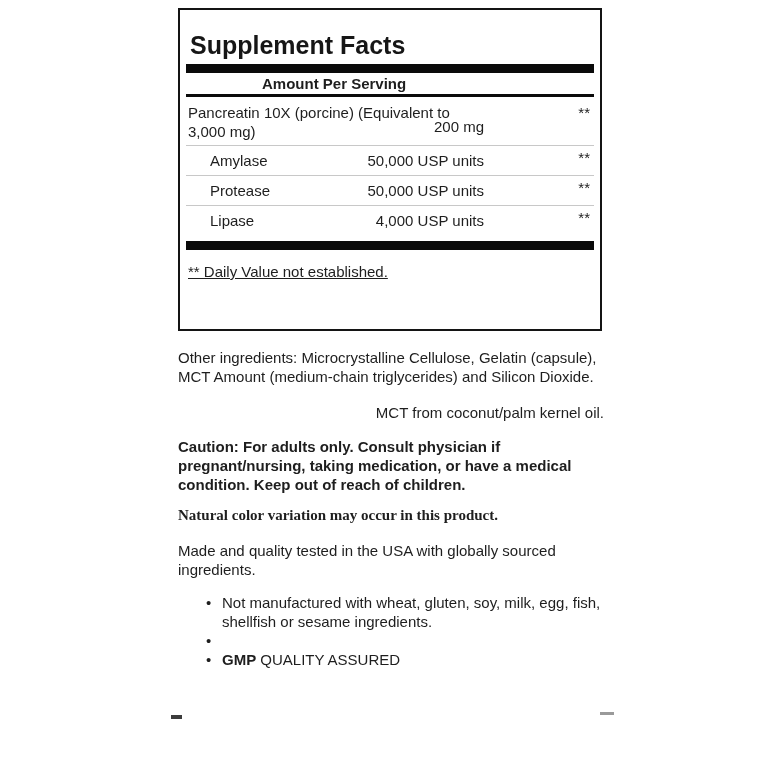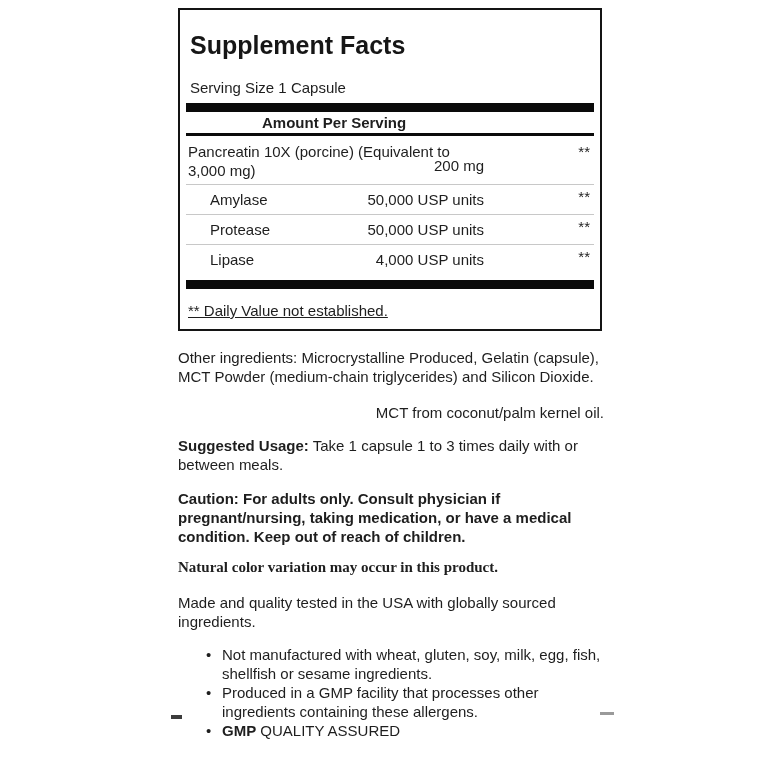--- a/index.html
+++ b/index.html
@@ -87,21 +87,20 @@
   .mark-left  { position:absolute; left:171px; top:715px; width:11px; height:4px; background:#3c3c3c; }
   .mark-right { position:absolute; left:600px; top:712px; width:14px; height:3px; background:#9a9a9a; }
 </style>
 </head>
 <body>
 
 <div class="page">
 
   <div class="label-box">
     <div class="sf-title">Supplement Facts</div>
-    <div class="serving">Serving Size 1 Capsule</div>
 
     <div class="bar-thick"></div>
     <div class="amount-header">Amount Per Serving</div>
 
     <div class="row1">
       <span class="nm">Pancreatin 10X (porcine) (Equivalent to 3,000 mg)</span>
       <span class="amt">200 mg</span>
       <span class="dv">**</span>
     </div>
 
@@ -121,35 +120,33 @@
       <span class="nm">Lipase</span>
       <span class="amt">4,000 USP units</span>
       <span class="dv">**</span>
     </div>
 
     <div class="bar-thick"></div>
     <div class="footnote">** Daily Value not established.</div>
   </div>
 
   <div class="body-col">
-    <p class="p-other">Other ingredients: Microcrystalline Produced, Gelatin (capsule), MCT Powder (medium-chain triglycerides) and Silicon Dioxide.</p>
+    <p class="p-other">Other ingredients: Microcrystalline Cellulose, Gelatin (capsule), MCT Amount (medium-chain triglycerides) and Silicon Dioxide.</p>
     <p class="p-mct">MCT from coconut/palm kernel oil.</p>
-    <p class="p-usage"><span class="bold">Suggested Usage:</span><span> Take 1 capsule 1 to 3 times daily with or between meals.</span></p>
     <p class="p-caution">Caution: For adults only. Consult physician if pregnant/nursing, taking medication, or have a medical condition. Keep out of reach of children.</p>
     <p class="p-color">Natural color variation may occur in this product.</p>
     <p class="p-origin">Made and quality tested in the USA with globally sourced ingredients.</p>
 
     <ul class="bullets">
       <li>
         <span class="dot">•</span>
         <span class="btxt"><span class="bold"></span><span>Not manufactured with wheat, gluten, soy, milk, egg, fish, shellfish or sesame ingredients.</span></span>
       </li>
       <li>
         <span class="dot">•</span>
-        <span class="btxt"><span class="bold"></span><span>Produced in a GMP facility that processes other ingredients containing these allergens.</span></span>
       </li>
       <li>
         <span class="dot">•</span>
         <span class="btxt"><span class="bold">GMP</span><span> QUALITY ASSURED</span></span>
       </li>
     </ul>
   </div>
 
   <div class="mark-left"></div>
   <div class="mark-right"></div>

